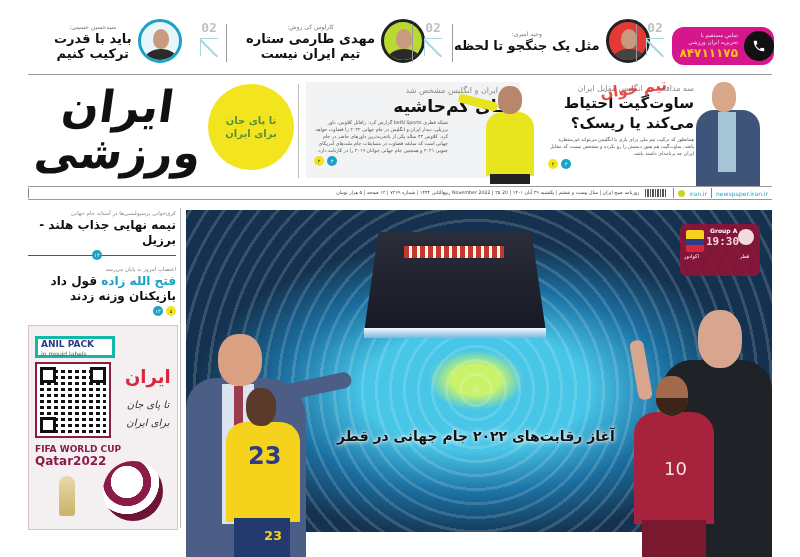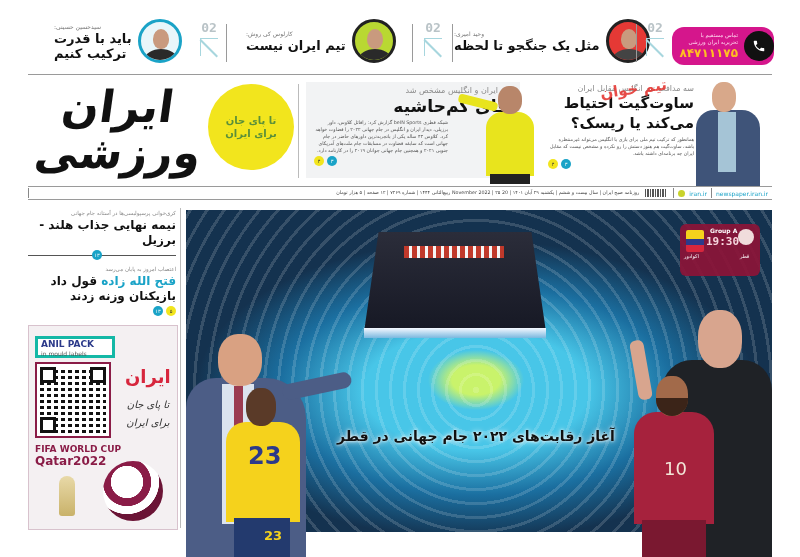--- a/index.html
+++ b/index.html
@@ -7,21 +7,21 @@
   body { font-family: "DejaVu Sans", sans-serif; position: relative; direction: ltr; }
 
   
   .top-strip { position: absolute; left: 0; top: 0; width: 800px; height: 76px; }
   .top-rule { position: absolute; left: 28px; top: 74px; width: 744px; height: 1px; background: #9a9a9a; }
 
   .teaser { position: absolute; top: 14px; height: 54px; display: flex; align-items: center; direction: rtl; }
   .teaser .avatar { width: 44px; height: 44px; border-radius: 50%; border: 3px solid #222; flex: 0 0 44px; position: relative; overflow: hidden; }
   .teaser .avatar .head { position: absolute; left: 12px; top: 7px; width: 16px; height: 20px; border-radius: 50% 50% 45% 45%; background: #c99a7e; }
   .teaser .avatar .body { position: absolute; left: 4px; top: 27px; width: 32px; height: 20px; border-radius: 50% 50% 0 0; background: #2a2a2a; }
-  .teaser .txt { margin-right: 6px; text-align: left; }
+  .teaser .txt { margin-right: 6px; text-align: center; }
   .teaser .kicker { font-size: 6px; color: #777; line-height: 9px; }
   .teaser .hl { font-size: 13px; font-weight: bold; color: #111; line-height: 15px; }
 
   .page-ref { position: absolute; top: 20px; width: 30px; height: 44px; }
   .page-ref .num { font-family: "DejaVu Sans Mono", monospace; font-size: 13px; font-weight: bold; color: #b9c3c7; text-align: center; }
   .page-ref .arrow { width: 18px; height: 18px; margin: 3px auto 0; border-left: 1.5px solid #a7d6de; border-top: 1.5px solid #a7d6de; position: relative; }
   .page-ref .arrow::after { content: ""; position: absolute; left: 0; top: 0; width: 24px; height: 1.5px; background: #a7d6de; transform-origin: 0 0; transform: rotate(45deg); }
   .vdiv { position: absolute; top: 24px; width: 1px; height: 38px; background: #9a9a9a; }
 
   .contact { position: absolute; left: 672px; top: 27px; width: 102px; height: 38px; background: #d5168c; border-radius: 12px; display: flex; align-items: center; padding-left: 6px; }
@@ -167,20 +167,21 @@
   </div>
   <div class="vdiv" style="left:226px;"></div>
 
   <div class="teaser" style="left:246px;">
     <div class="avatar" style="border-color:#222;background:#b9d832;">
       <div class="head"></div>
         <div class="body"></div>
     </div>
     <div class="txt">
       <div class="kicker">کارلوس کی روش:</div>
+      <div class="hl">مهدی طارمی ستاره</div>
       <div class="hl">تیم ایران نیست</div>
     </div>
   </div>
 
   <div class="vdiv" style="left:412px;"></div>
   <div class="page-ref" style="left:418px;">
     <div class="num">02</div>
     <div class="arrow"></div>
   </div>
   <div class="vdiv" style="left:452px;"></div>

